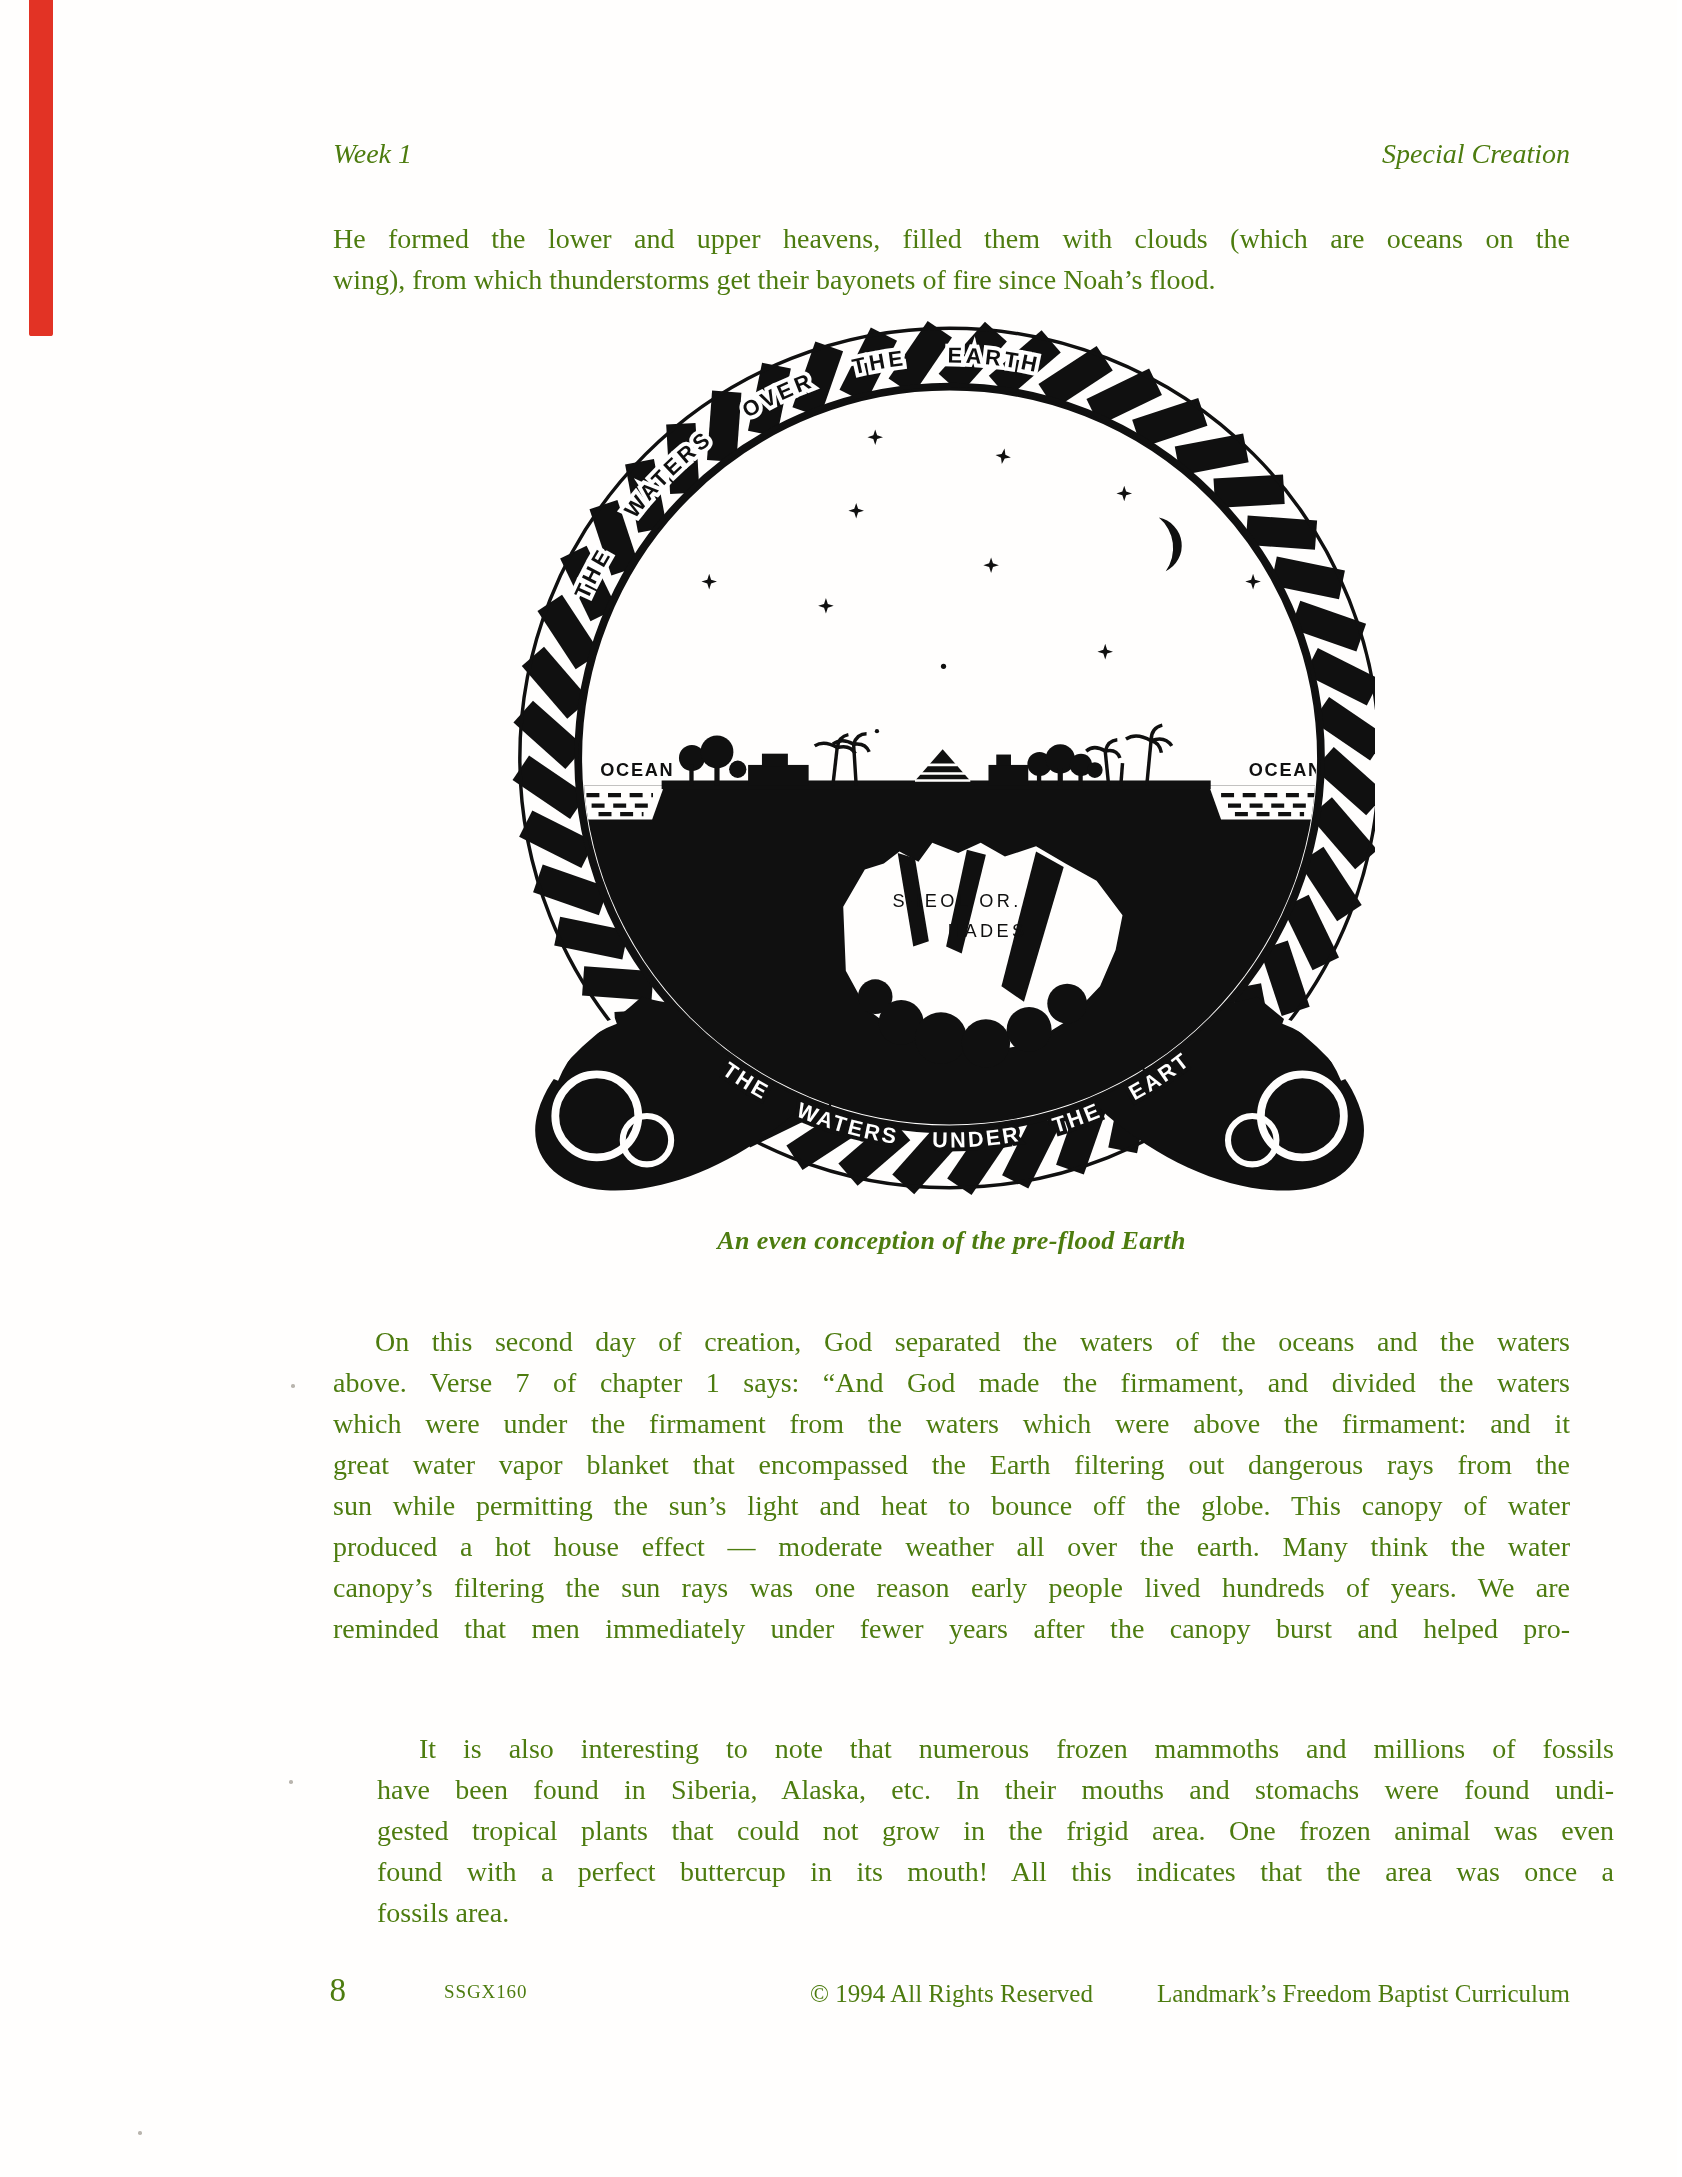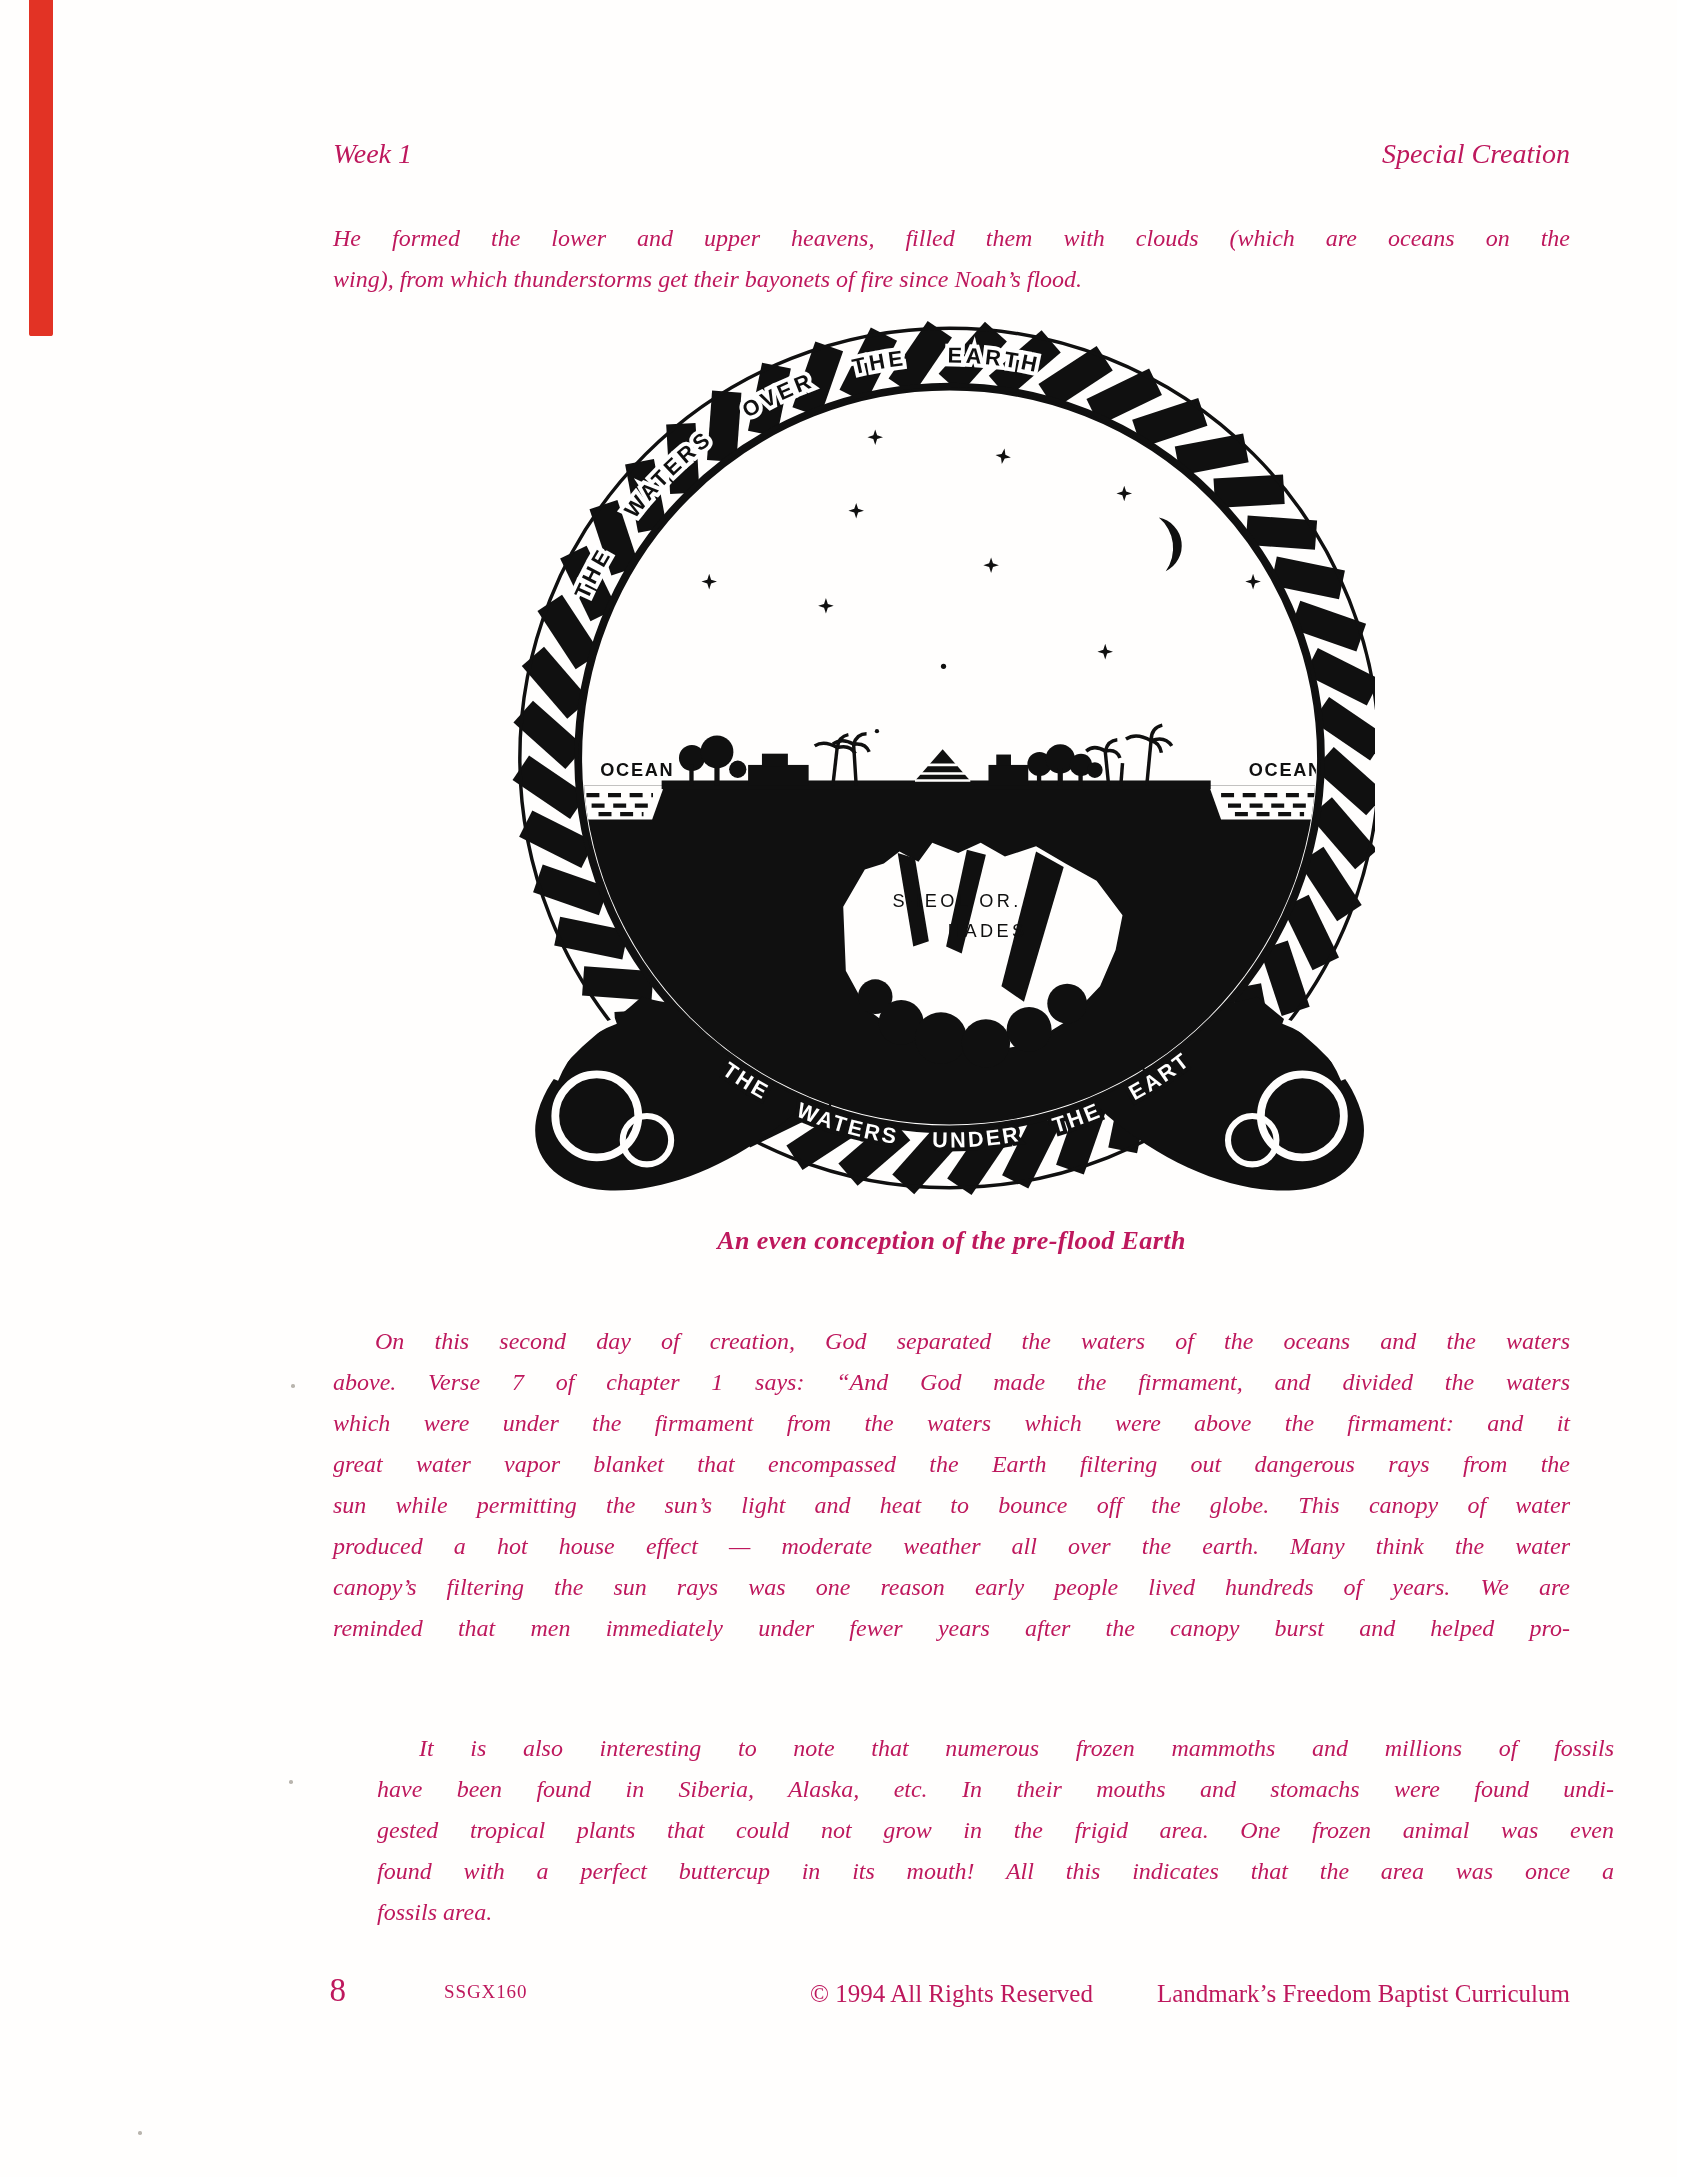--- a/index.html
+++ b/index.html
@@ -1,27 +1,27 @@
 <!DOCTYPE html>
 <html style="font-size:14px"><head>
 <meta charset="utf-8">
 <style>
   html,body{margin:0;padding:0;background:#ffffff;}
   .page{position:relative;width:1677px;height:2177px;background:#fffefd;
-        font-family:"Liberation Serif",serif;color:#be185d;overflow:hidden;}
+        font-family:"Liberation Serif",serif;color:#4d7c0f;overflow:hidden;}
 
   .red-stripe{position:absolute;left:28.5px;top:0;width:24px;height:336px;
               background:#e23325;border-radius:0 0 2.6px 2.6px;}
 
   .header-row{position:absolute;top:138px;left:333px;width:1237px;height:38px;
               font-style:italic;font-size:28px;display:flex;justify-content:space-between;}
 
   .col{position:absolute;left:333px;width:1237px;}
-  .tline{font-size:24px;line-height:41px;height:41px;white-space:nowrap;
-         text-align:justify;text-align-last:justify;overflow:visible;font-style:italic;}
+  .tline{font-size:28px;line-height:41px;height:41px;white-space:nowrap;
+         text-align:justify;text-align-last:justify;overflow:visible;}
   .tline.end{text-align-last:left;}
   .tline.ind{text-indent:42px;}
 
   .intro{top:218px;}
   .para1{top:1321px;}
   .para2{top:1728px;margin-left:44px;}
 
   .figure{position:absolute;left:506px;top:316px;width:869px;height:884px;}
   .caption{position:absolute;top:1226px;left:333px;width:1237px;text-align:center;
            font-style:italic;font-weight:bold;font-size:26px;letter-spacing:0.4px;}

